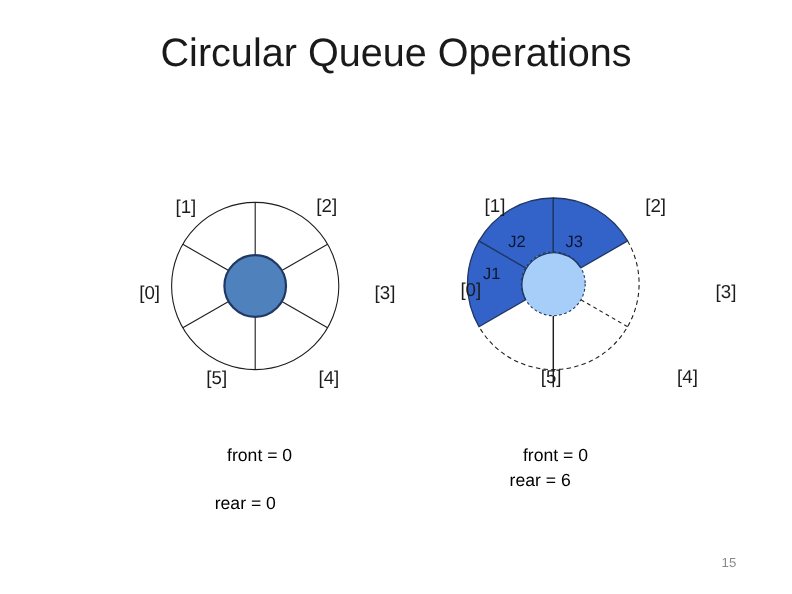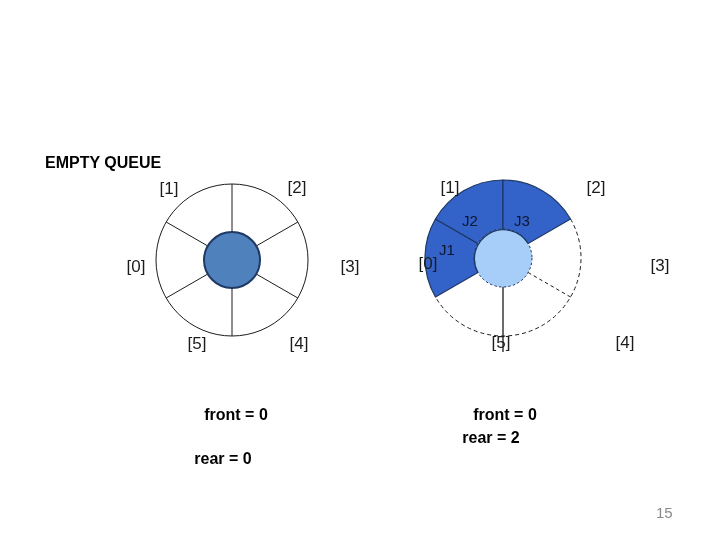--- a/index.html
+++ b/index.html
@@ -40,38 +40,38 @@
     position: absolute;
     transform: translate(-50%, -50%);
     font-size: 15px;
     color: #0d1630;
     white-space: nowrap;
   }
   .caption-line {
     position: absolute;
     transform: translate(-50%, -50%);
     font-size: 16px;
-    font-weight: bold;
+    font-weight: normal;
     color: #000000;
     white-space: nowrap;
   }
   .page-number {
     position: absolute;
     left: 656px; top: 504px;
-    font-size: 15px;
+    font-size: 12px;
     color: #8a8a8a;
   }
 </style>
 </head>
 <body>
 
 <div class="slide">
 
+  <div class="title">Circular Queue Operations</div>
 
-  <div class="section-label">EMPTY QUEUE</div>
 
   <svg class="diagram" style="left:132px; top:160px;" width="200" height="200">
     <circle cx="100" cy="100" r="76" fill="#ffffff" stroke-width="1" stroke="#1d1d1d"></circle>
     <g stroke-width="1" stroke="#1d1d1d">
       <line x1="100" y1="24" x2="100" y2="72"></line>
       <line x1="165.8" y1="62" x2="124.2" y2="86"></line>
       <line x1="165.8" y1="138" x2="124.2" y2="114"></line>
       <line x1="100" y1="128" x2="100" y2="176"></line>
       <line x1="34.2" y1="138" x2="75.8" y2="114"></line>
       <line x1="34.2" y1="62" x2="75.8" y2="86"></line>
@@ -113,17 +113,17 @@
   <span class="cell-label" style="left:596px; top:188px;">[2]</span>
   <span class="cell-label" style="left:660px; top:266px;">[3]</span>
   <span class="cell-label" style="left:625px; top:343px;">[4]</span>
   <span class="cell-label" style="left:501px; top:343px;">[5]</span>
 
   <span class="job-label" style="left:447px; top:249px;">J1</span>
   <span class="job-label" style="left:470px; top:220px;">J2</span>
   <span class="job-label" style="left:522px; top:220px;">J3</span>
 
   <span class="caption-line" style="left:505px; top:415px;">front = 0</span>
-  <span class="caption-line" style="left:491px; top:438px;">rear = 2</span>
+  <span class="caption-line" style="left:491px; top:438px;">rear = 6</span>
 
   <div class="page-number">15</div>
 
 </div>
 
 </body></html>

